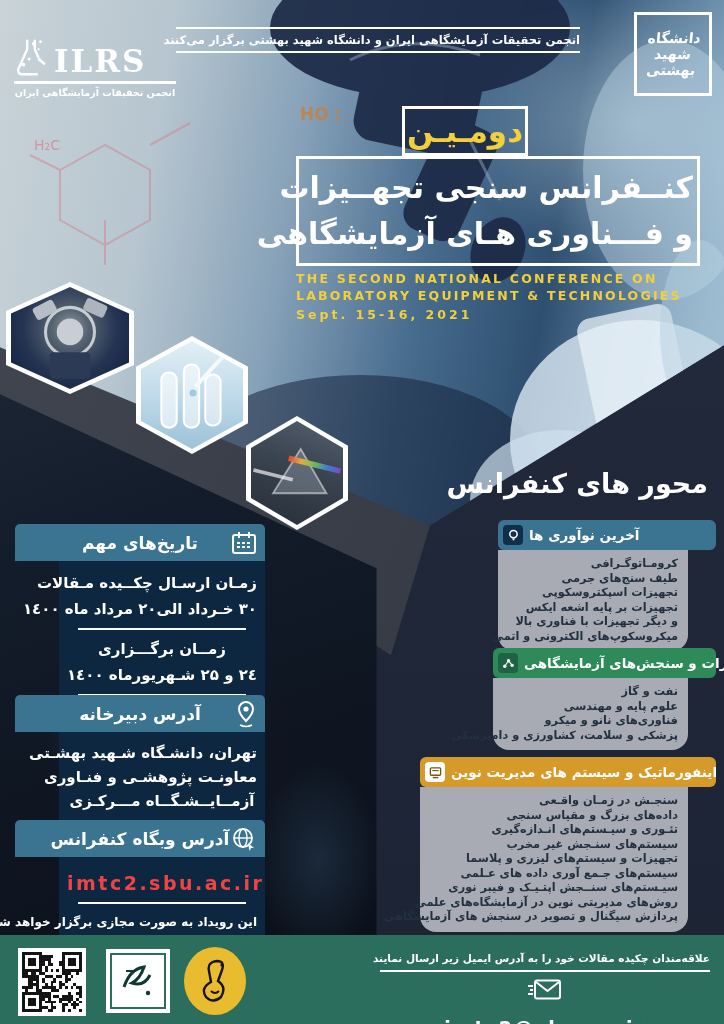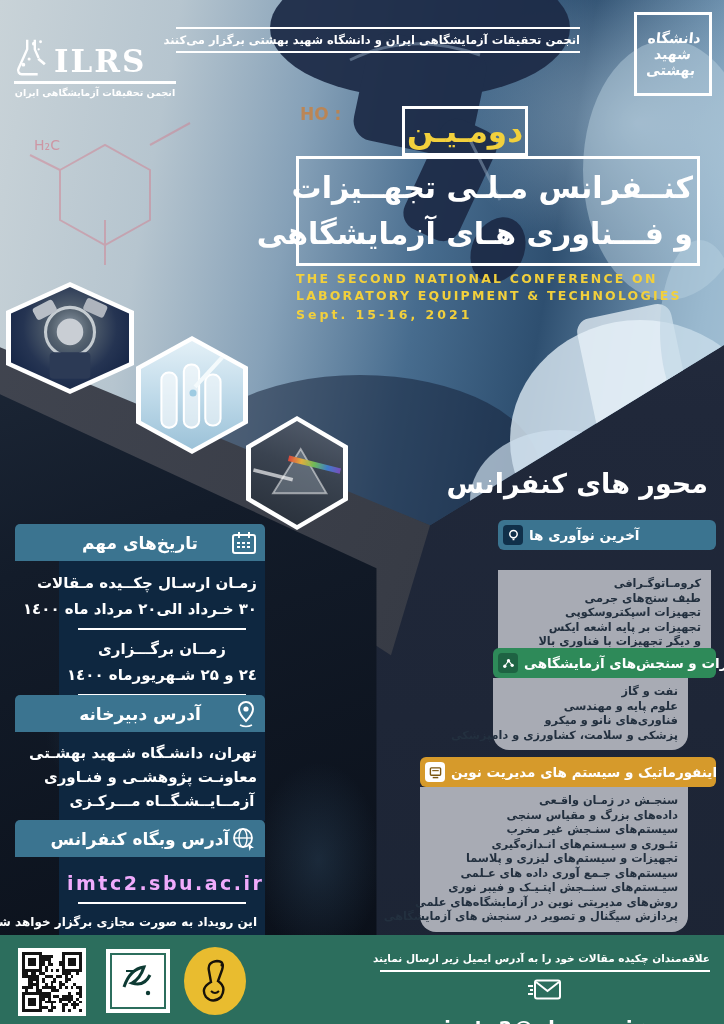--- a/index.html
+++ b/index.html
@@ -68,38 +68,38 @@
   .card-header{height:30px;border-radius:6px;display:flex;align-items:center;gap:6px;
     padding:0 5px;box-sizing:border-box;}
   .ch1{background:var(--teal,#3b7490);}
   .ch2{background:var(--green,#2e8a59);}
   .ch3{background:var(--orange,#d69a2b);}
   .chip{width:20px;height:20px;border-radius:4px;flex:0 0 auto;display:flex;align-items:center;justify-content:center;}
   .chip1{background:#10304a;} .chip2{background:#1e6343;} .chip3{background:#ffffff;}
   .ch-title{color:#fff;font-weight:bold;font-size:13.5px;direction:rtl;white-space:nowrap;}
   .card-body{background:var(--card-body,#a8abb4);border-radius:0 0 16px 16px;
     padding:7px 10px 7px 6px;direction:rtl;text-align:right;}
-  .card1{left:498px;top:520px;width:218px;} .card1 .card-body{width:213px;box-sizing:border-box;margin-top:20px;}
+  .card1{left:498px;top:520px;width:218px;} .card1 .card-body{width:190px;box-sizing:border-box;}
   .card2{left:493px;top:648px;width:223px;} .card2 .card-body{width:195px;box-sizing:border-box;}
   .card3{left:420px;top:757px;width:296px;} .card3 .card-body{width:268px;box-sizing:border-box;}
   .topic-item{font-size:11.3px;line-height:14.5px;color:var(--card-text,#23303f);font-weight:600;white-space:nowrap;}
 
   
   .ib{position:absolute;left:15px;width:250px;}
   .ib-header{position:relative;height:37px;background:var(--teal,#3b7490);border-radius:5px 5px 0 0;
     display:flex;align-items:center;justify-content:center;}
   .ib-title{color:#fff;font-weight:bold;font-size:17px;direction:rtl;white-space:nowrap;}
   .ib-icon{position:absolute;right:8px;top:50%;transform:translateY(-50%);display:flex;}
   .ib-body{background:var(--navy-box,#0e2740);padding:9px 8px 2px;text-align:center;direction:rtl;color:#fff;margin-left:44px;}
   .ib-line{font-size:15px;font-weight:bold;line-height:26px;white-space:nowrap;}
   .ib-div{border-top:2px solid #fff;width:88%;margin:6px auto;}
   .ib-dates{top:524px;} .ib-addr{top:695px;} .ib-web{top:820px;}
   .ib-addr .ib-line{line-height:24px;}
   .ib-addr .ib-body{padding-bottom:8px;}
-  .url{color:#f0abfc;font-size:19px;font-weight:bold;letter-spacing:2.5px;padding:6px 0 2px;direction:ltr;}
+  .url{color:#ef4444;font-size:19px;font-weight:bold;letter-spacing:2.5px;padding:6px 0 2px;direction:ltr;}
   .web-note{font-size:12px;font-weight:bold;line-height:24px;padding-bottom:4px;white-space:nowrap;}
 
   
   .footer{left:0;top:935px;width:724px;height:89px;background:var(--footer,#2c6e5d);}
   .qr{left:18px;top:948px;width:68px;height:68px;background:#fff;padding:4px;box-sizing:border-box;}
   .qr-grid{display:grid;grid-template-columns:repeat(21,1fr);grid-template-rows:repeat(21,1fr);width:100%;height:100%;}
   .qm{background:#fff;} .qm.on{background:#141414;}
   .logo-sq{left:106px;top:949px;width:64px;height:64px;background:#fff;display:flex;align-items:center;justify-content:center;}
   .logo-sq-in{width:52px;height:52px;border:2px solid #2c6e5d;display:flex;align-items:center;justify-content:center;}
   .logo-circle{left:184px;top:947px;width:62px;height:68px;background:#e9bc2f;border-radius:50%;
@@ -222,21 +222,21 @@
       <div>دانشگاه</div>
       <div>شهید</div>
       <div>بهشتی</div>
     </div>
   </div>
 
   <div class="abs ordinal-box">
     <span class="ordinal">دومـیـن</span>
   </div>
   <div class="abs title-box">
-    <div class="title-line">کنــفرانس  مـلـی تجهــیزات</div>
+    <div class="title-line">کنــفرانس  سنجی تجهــیزات</div>
     <div class="title-line">و فـــناوری هـای آزمایشگاهی</div>
   </div>
   <div class="abs en-line en1">THE SECOND NATIONAL CONFERENCE ON</div>
   <div class="abs en-line en2">LABORATORY EQUIPMENT &amp; TECHNOLOGIES</div>
   <div class="abs en-line sept">Sept. 15-16, 2021</div>
 
   <div class="abs topics-h">محور های کنفرانس</div>
 
   <div class="card card1">
     <div class="card-header ch1">
@@ -290,22 +290,22 @@
             <rect x="1.5" y="2" width="11" height="8" rx="1" fill="none" stroke="#7a5612" stroke-width="1.5"></rect>
             <line x1="4" y1="12.5" x2="10" y2="12.5" stroke="#7a5612" stroke-width="1.5"></line>
             <line x1="3.5" y1="5" x2="10.5" y2="5" stroke="#7a5612" stroke-width="1.2"></line>
           </svg>
       </span>
       <span class="ch-title">اینفورماتیک و سیستم های مدیریت نوین</span>
     </div>
     <div class="card-body">
         <div class="topic-item">سنجـش در زمـان واقـعی</div>
         <div class="topic-item">داده‌های بزرگ و مقیاس سنجی</div>
+        <div class="topic-item">تئـوری و سیـستم‌های انـدازه‌گیری</div>
         <div class="topic-item">سیستم‌های سنـجش غیر مخرب</div>
-        <div class="topic-item">تئـوری و سیـستم‌های انـدازه‌گیری</div>
         <div class="topic-item">تجهیزات و سیستم‌های لیزری و پلاسما</div>
         <div class="topic-item">سیستم‌های جـمع آوری داده های عـلمی</div>
         <div class="topic-item">سیـستم‌های سنــجش اپتـیـک و فیبر نوری</div>
         <div class="topic-item">روش‌های مدیریتی نوین در آزمایشگاه‌های علمی</div>
         <div class="topic-item">پردازش سیگنال و تصویر در سنجش های آزمایشگاهی</div>
       </div>
   </div>
 
   <div class="ib ib-dates">
     <div class="ib-header">

